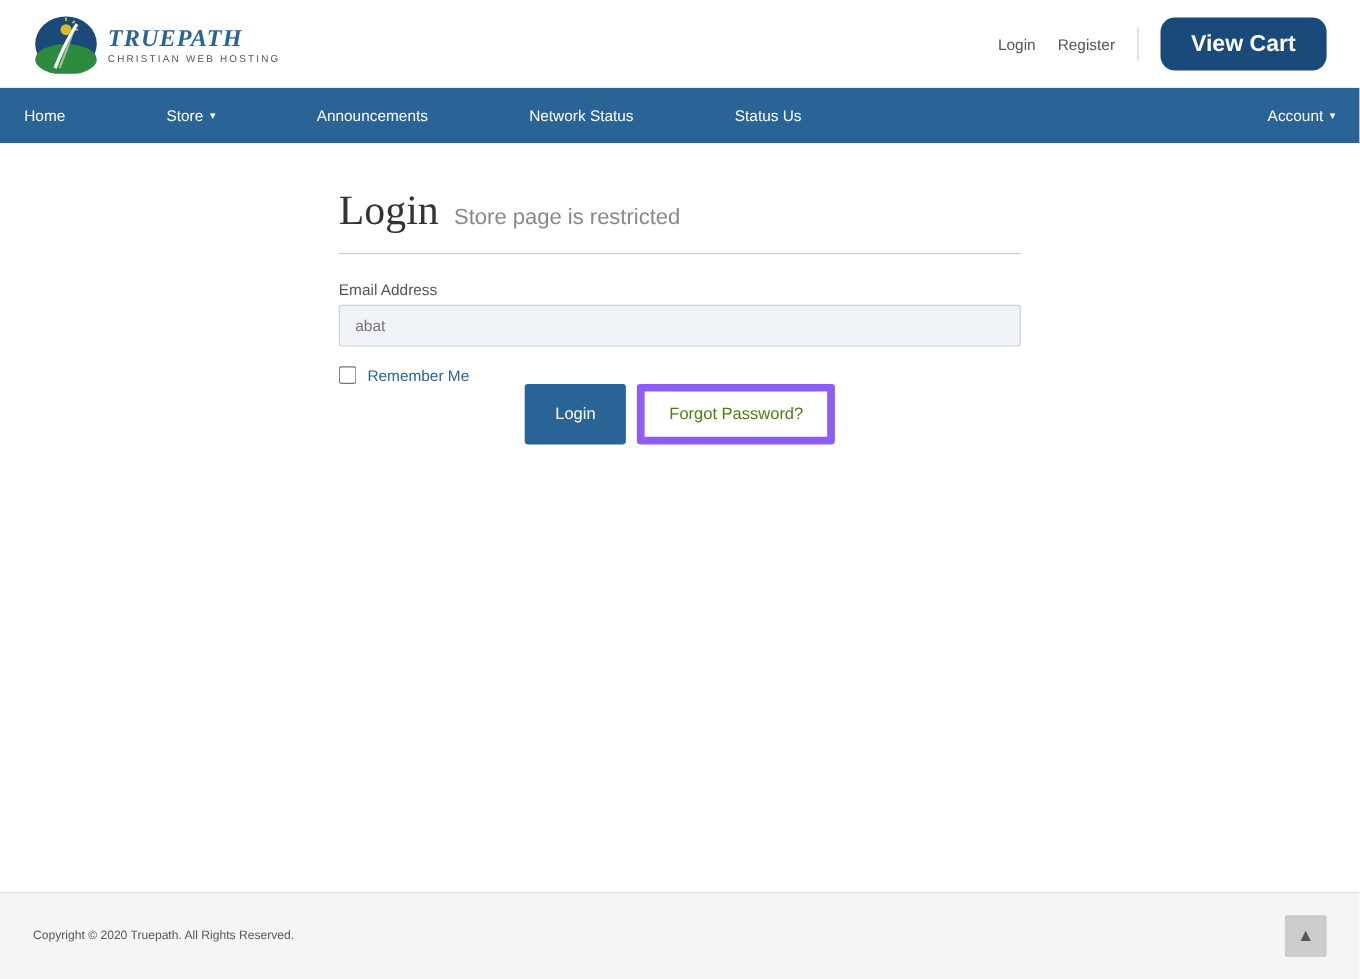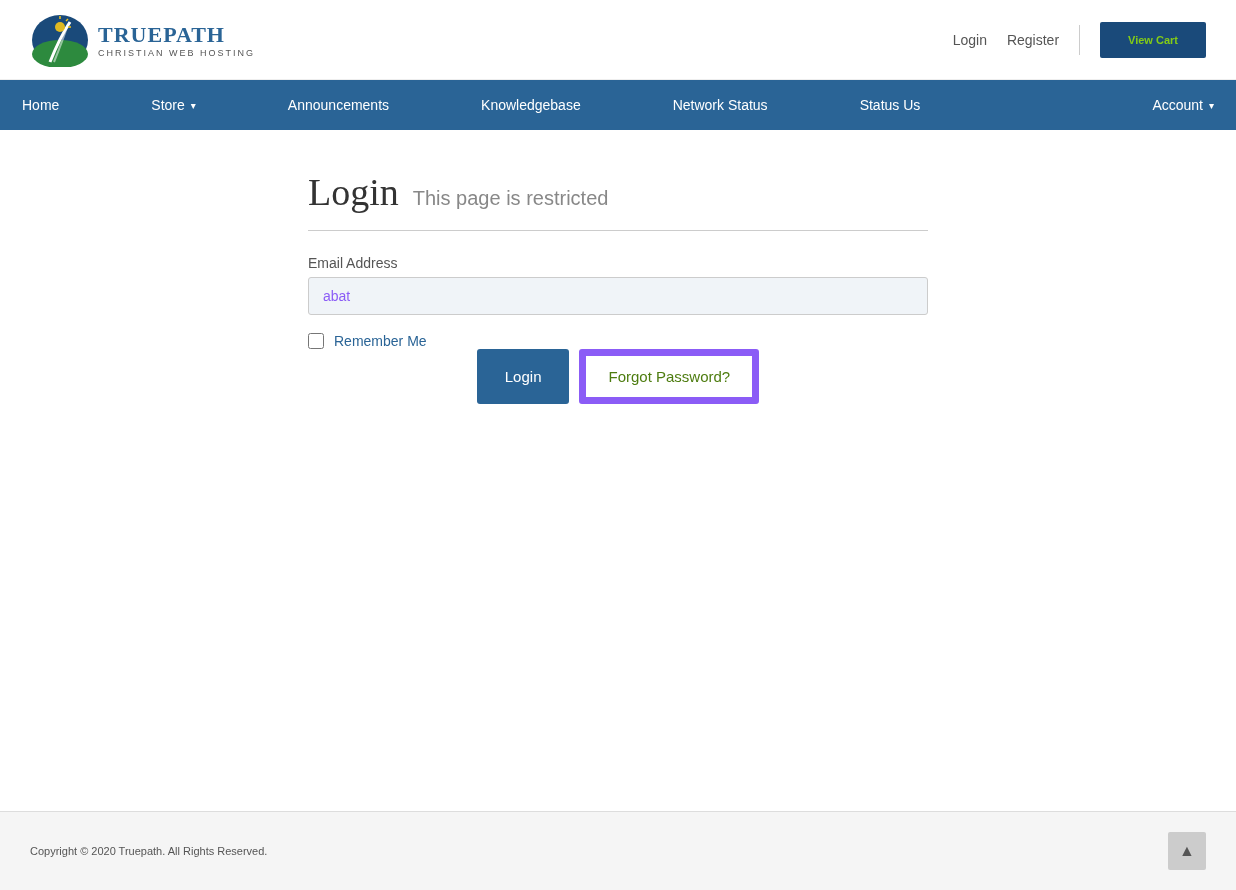--- a/index.html
+++ b/index.html
@@ -27,20 +27,21 @@
     .logo-text {
       display: flex;
       flex-direction: column;
     }
     .logo-brand {
       font-size: 22px;
       font-weight: bold;
       color: #1a3a5c;
       letter-spacing: 1px;
       font-family: Georgia, serif;
+      font-style: italic;
     }
     .logo-brand span {
       color: #2a6496;
     }
     .logo-tagline {
       font-size: 9px;
       color: #555;
       letter-spacing: 2px;
       text-transform: uppercase;
     }
@@ -55,27 +56,27 @@
       font-size: 14px;
       cursor: pointer;
     }
     .divider-v {
       width: 1px;
       height: 30px;
       background: #ccc;
     }
     .view-cart-btn {
       background: #1a4a7a;
-      color: #84cc16;
+      color: #ffffff;
       border: none;
       padding: 12px 28px;
-      font-size: 11px;
+      font-size: 21px;
       font-weight: bold;
       cursor: pointer;
-      border-radius: 2px;
+      border-radius: 13px;
     }
 
     
     .nav-bar {
       background: #2a6496;
       display: flex;
       align-items: stretch;
       min-height: 50px;
       gap: 48px;
     }
@@ -138,21 +139,21 @@
       margin-bottom: 6px;
       margin-top: 15px;
     }
     .form-input {
       width: 100%;
       padding: 10px 14px;
       font-size: 14px;
       border: 1px solid #ccc;
       border-radius: 3px;
       background: #f0f4f8;
-      color: #8b5cf6;
+      color: #737373;
       outline: none;
     }
     .remember-me {
       display: flex;
       align-items: center;
       gap: 10px;
     }
     .remember-checkbox {
       width: 16px;
       height: 16px;
@@ -256,40 +257,37 @@
     <span>Home</span>
   </a>
   <a class="nav-item">
     <span>Store</span>
     <span class="nav-chevron">▾</span>
   </a>
   <a class="nav-item">
     <span>Announcements</span>
   </a>
   <a class="nav-item">
-    <span>Knowledgebase</span>
-  </a>
-  <a class="nav-item">
     <span>Network Status</span>
   </a>
   <a class="nav-item">
     <span>Status Us</span>
   </a>
   <div class="nav-spacer"></div>
   <a class="nav-item">
     <span>Account</span>
     <span class="nav-chevron">▾</span>
   </a>
 </nav>
 
 <div class="main-content">
   <div class="login-container">
     <div class="login-heading">
       <h1 class="login-title">Login</h1>
-      <span class="login-subtitle">This page is restricted</span>
+      <span class="login-subtitle">Store page is restricted</span>
     </div>
     <hr class="login-divider">
 
     <div class="form-group">
       <label class="form-label">Email Address</label>
       <input type="text" class="form-input" value="abat" style="">
     </div>
 
 
     <div class="remember-me">

